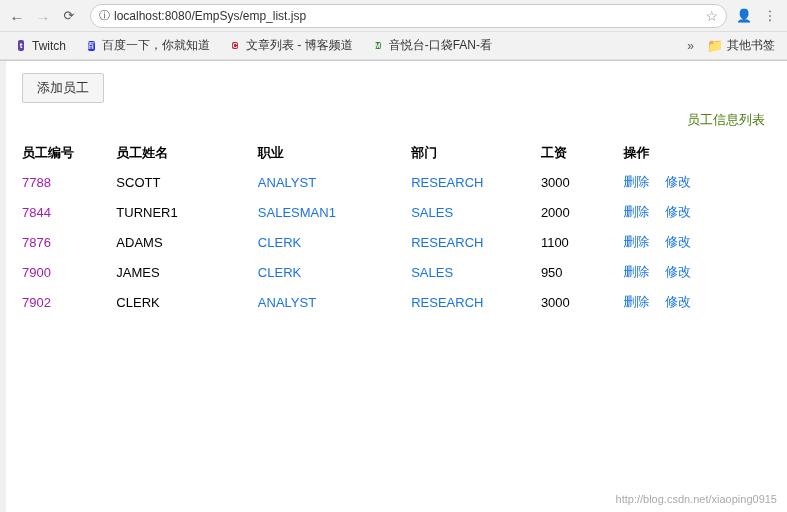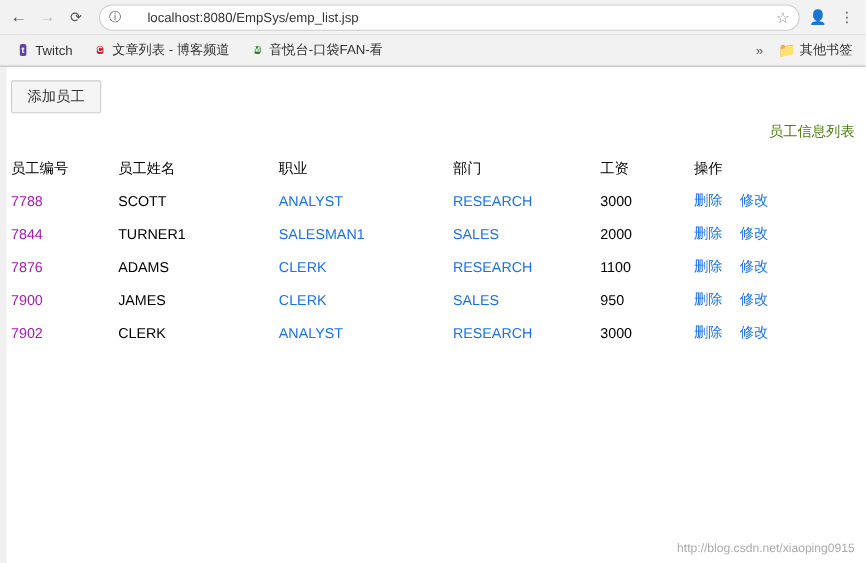--- a/index.html
+++ b/index.html
@@ -57,21 +57,20 @@
       margin-right: 6px;
     }
     .lock-icon { color: #555; font-size: 11px; margin-right: 4px; }
     .address-bar {
       border: none;
       outline: none;
       font-size: 12px;
       flex: 1;
       background: transparent;
       color: #333;
-      margin-left: 20px;
     }
     .star-btn {
       background: none;
       border: none;
       cursor: pointer;
       font-size: 14px;
       color: #888;
       margin-left: 4px;
     }
     .toolbar-icons {
@@ -114,21 +113,21 @@
     .bm-twitch { background: #6441a5; border-radius: 2px; color: white; font-size: 8px; font-weight: bold; padding: 1px 2px; }
     .bm-baidu { background: #2932e1; border-radius: 2px; color: white; font-size: 7px; font-weight: bold; }
     .bm-csdn { background: #c32136; border-radius: 2px; color: white; font-size: 7px; font-weight: bold; }
     .bm-mdn { background: #2e7d32; border-radius: 2px; color: white; font-size: 7px; font-weight: bold; }
     .bm-more { margin-left: auto; font-size: 12px; color: #555; padding: 2px 6px; border-radius: 3px; cursor: pointer; }
     .bm-other { display: flex; align-items: center; gap: 3px; font-size: 12px; color: #333; padding: 2px 6px; cursor: pointer; border-radius: 3px; }
     .folder-icon { color: #f5a623; font-size: 13px; }
 
     
     .page-content {
-      padding: 12px 10px;
+      padding: 12px 22px;
       background: #fff;
       height: calc(512px - 60px);
       position: relative;
       border-radius: 27px;
     }
     .add-btn {
       border: 1px solid #ccc;
       background: #f5f5f5;
       padding: 5px 14px;
       font-size: 13px;
@@ -142,21 +141,21 @@
       color: #4d7c0f;
       margin-bottom: 10px;
       text-align: right;
     }
     table {
       border-collapse: collapse;
       width: 100%;
     }
     thead th {
       text-align: left;
-      font-weight: normal;
+      font-weight: bold;
       font-size: 13px;
       color: #000;
       padding: 5px 8px 5px 0;
       border-bottom: none;
     }
     tbody td {
       padding: 6px 8px 6px 0;
       font-size: 13px;
       vertical-align: middle;
     }
@@ -219,20 +218,26 @@
       <button class="toolbar-icon-btn">⋮</button>
     </div>
   </div>
 
   <div class="bookmarks-bar">
     <div class="bookmark-item">
       <span class="bm-icon">
           <span class="bm-twitch">t</span>
         </span>
       <span>Twitch</span>
+    </div>
+    <div class="bookmark-item">
+      <span class="bm-icon">
+          <span class="bm-baidu">百</span>
+        </span>
+      <span>百度一下，你就知道</span>
     </div>
     <div class="bookmark-item">
       <span class="bm-icon">
           <span class="bm-csdn">C</span>
         </span>
       <span>文章列表 - 博客频道</span>
     </div>
     <div class="bookmark-item">
       <span class="bm-icon">
           <span class="bm-mdn">M</span>

